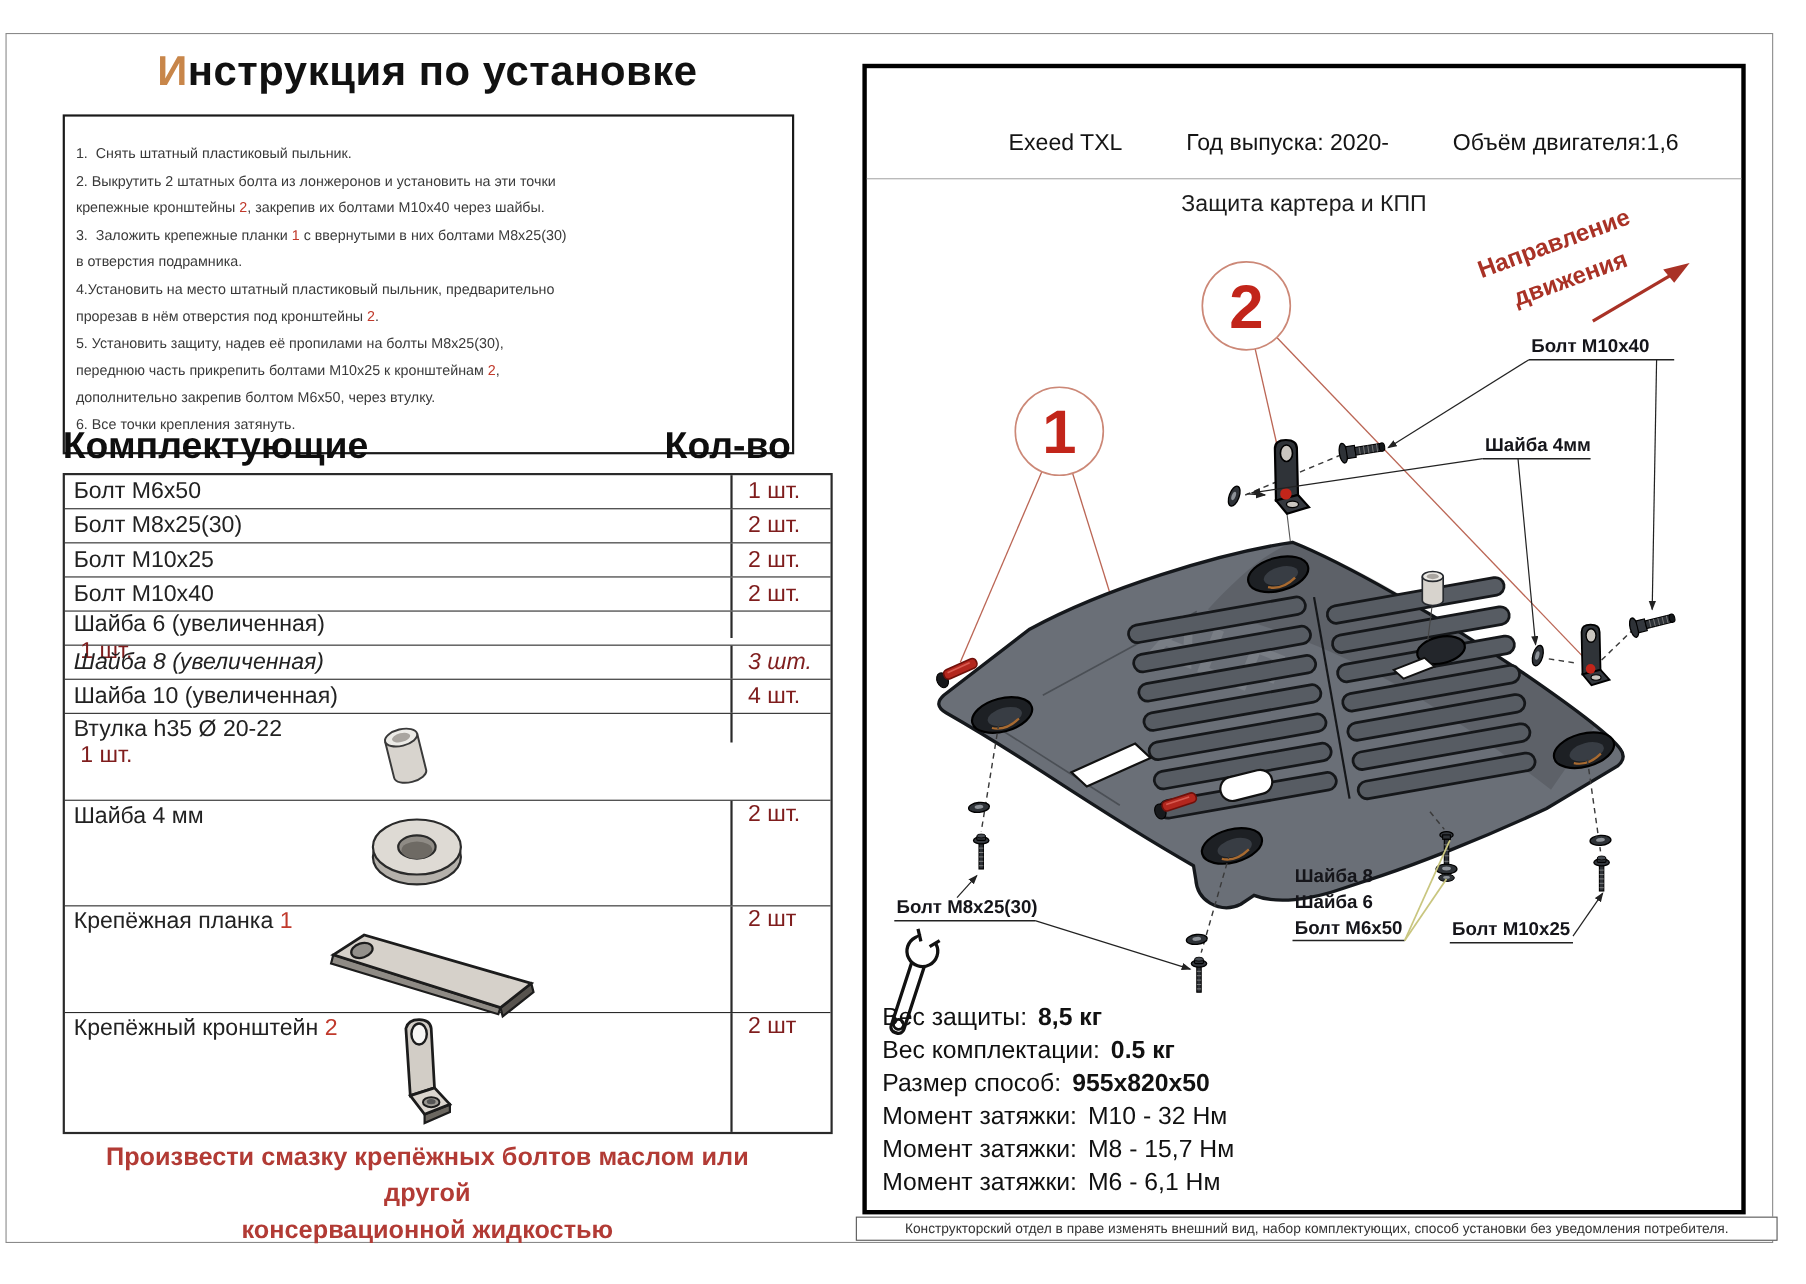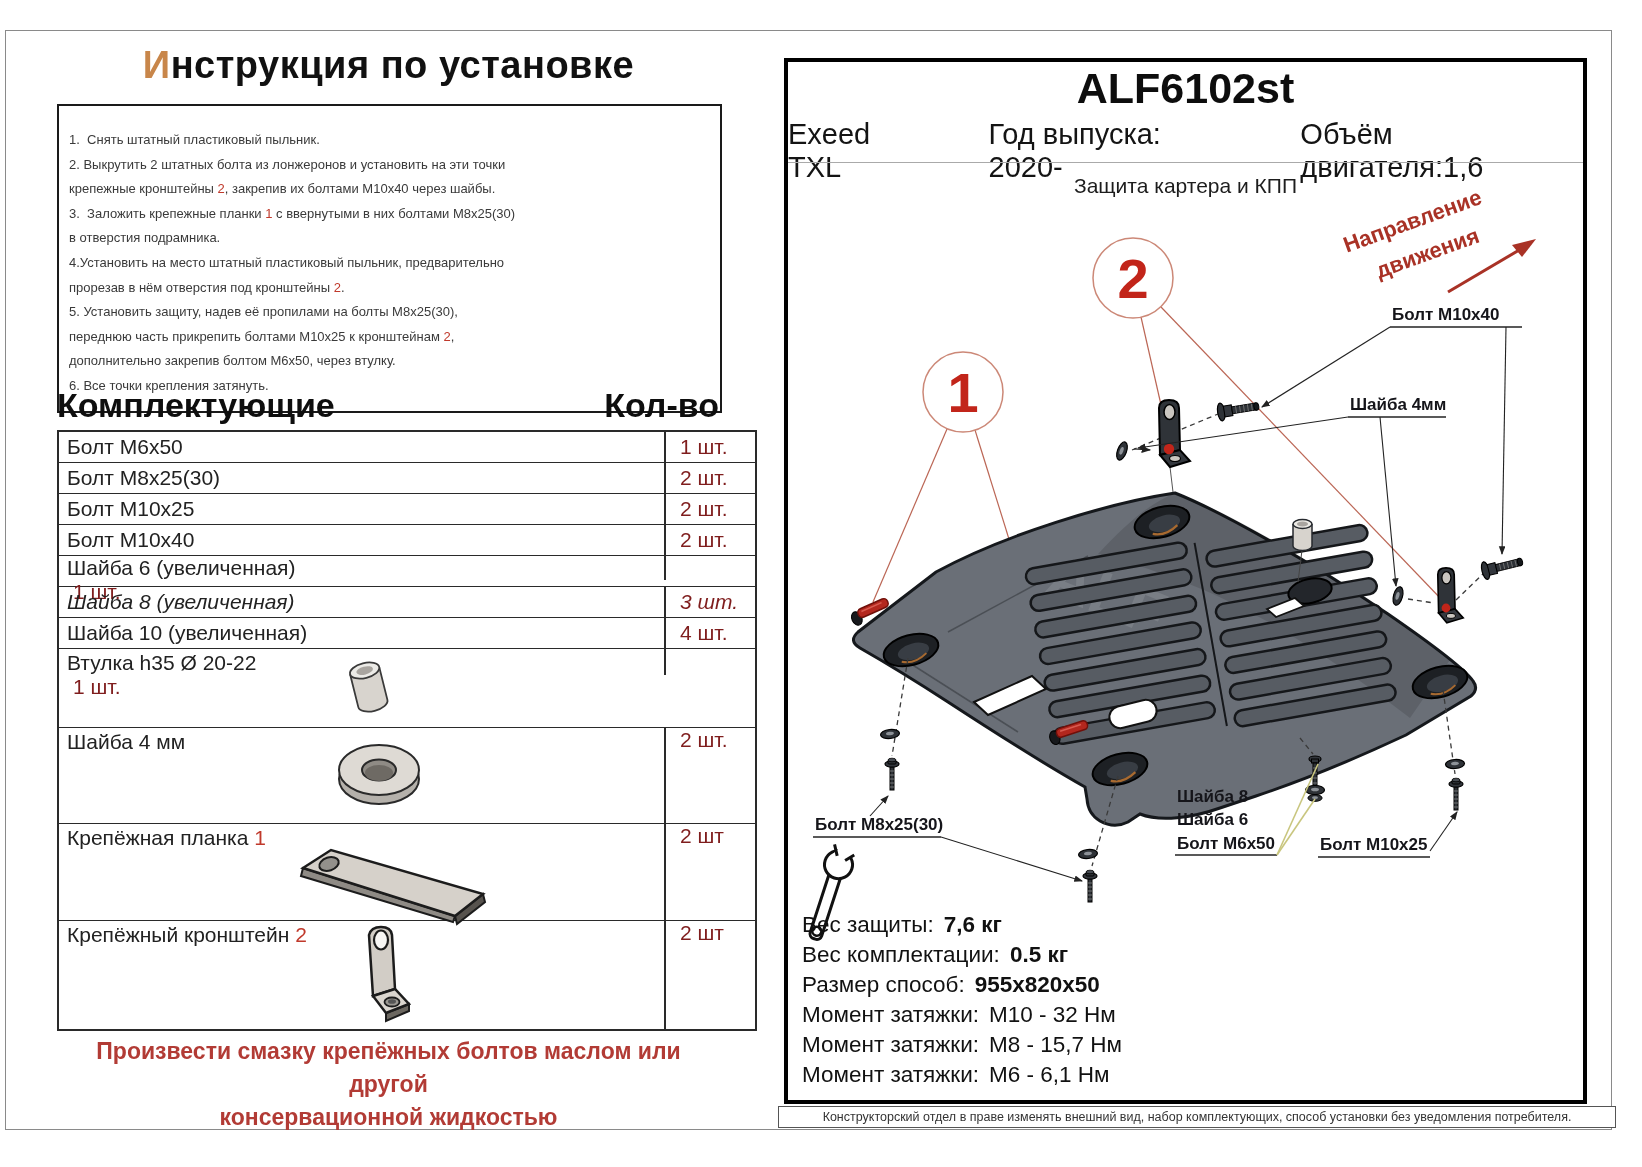--- a/index.html
+++ b/index.html
@@ -33,21 +33,21 @@
 
   .grease-note{position:absolute;left:57px;top:1035px;width:663px;text-align:center;
                font-size:23px;line-height:33px;font-weight:600;color:#b23b35;}
 
   
   .panel{position:absolute;left:784px;top:58px;width:803px;height:1046px;
          border:4px solid #000;box-sizing:border-box;background:#fff;}
   .panel-title{position:absolute;top:2px;left:0;width:100%;text-align:center;
                font-size:43px;font-weight:bold;color:#0d0d0d;}
   .panel-sub{position:absolute;top:56px;left:0;width:100%;display:flex;justify-content:center;
-             gap:58px;font-size:29px;color:#141414;}
+             gap:58px;font-size:21px;color:#141414;padding-left:36px;}
   .panel-hr{position:absolute;top:100px;left:0;width:100%;border-top:1.5px solid #aaa;}
   .panel-subtitle{position:absolute;top:112px;left:0;width:100%;text-align:center;
                   font-size:21px;color:#1d1d1d;z-index:2;}
   .diagram{position:absolute;left:0;top:100px;width:795px;height:800px;z-index:1;}
 
   .specs{position:absolute;left:14px;top:848px;font-size:22.5px;color:#111;z-index:2;}
   .spec-row{height:30px;line-height:30px;white-space:pre;}
   .spec-row .v{margin-left:10px;}
   .spec-row .v.bold{font-weight:bold;}
 
@@ -166,21 +166,20 @@
         <div class="c-qty">2 шт</div>
       </div>
     </div>
 
   <div class="grease-note">
     <div>Произвести смазку крепёжных болтов маслом или другой</div>
     <div>консервационной жидкостью</div>
   </div>
 
   <div class="panel">
-    <div class="panel-title">ALF6102st</div>
     <div class="panel-sub">
       <span>Exeed TXL</span>
       <span>Год выпуска: 2020-</span>
       <span>Объём двигателя:1,6</span>
     </div>
     <div class="panel-hr"></div>
     <div class="panel-subtitle">Защита картера и КПП</div>
 
     <svg class="diagram" viewBox="0 0 795 800">
       <defs>
@@ -397,21 +396,21 @@
       <g transform="translate(40 735) rotate(18)">
         <rect x="-6" y="-28" width="12" height="72" rx="5" fill="#fff" stroke="#111" stroke-width="3"></rect>
         <circle cx="0" cy="-34" r="14" fill="#fff" stroke="#111" stroke-width="3"></circle>
         <rect x="-7" y="-58" width="14" height="26" fill="#fff" transform="rotate(28 0 -44)"></rect>
         <path d="M-10 -52 l6 10 M12 -48 l-7 8" stroke="#111" stroke-width="3" fill="none"></path>
         <circle cx="0" cy="36" r="4.5" fill="#fff" stroke="#111" stroke-width="2.5"></circle>
       </g>
     </svg>
 
     <div class="specs" id="specs">
-        <div class="spec-row"><span>Вес защиты:</span><span class="v bold">7,6 кг</span></div>
+        <div class="spec-row"><span>Вес защиты:</span><span class="v bold">8,5 кг</span></div>
         <div class="spec-row"><span>Вес комплектации:</span><span class="v bold">0.5 кг</span></div>
         <div class="spec-row"><span>Размер способ:</span><span class="v bold">955х820х50</span></div>
         <div class="spec-row"><span>Момент затяжки:</span><span class="v">М10 - 32 Нм</span></div>
         <div class="spec-row"><span>Момент затяжки:</span><span class="v">М8 - 15,7 Нм</span></div>
         <div class="spec-row"><span>Момент затяжки:</span><span class="v">М6 - 6,1 Нм</span></div>
       </div>
   </div>
 
   <div class="footer-strip">Конструкторский отдел в праве изменять внешний вид, набор комплектующих, способ установки без уведомления потребителя.</div>
 </div>

